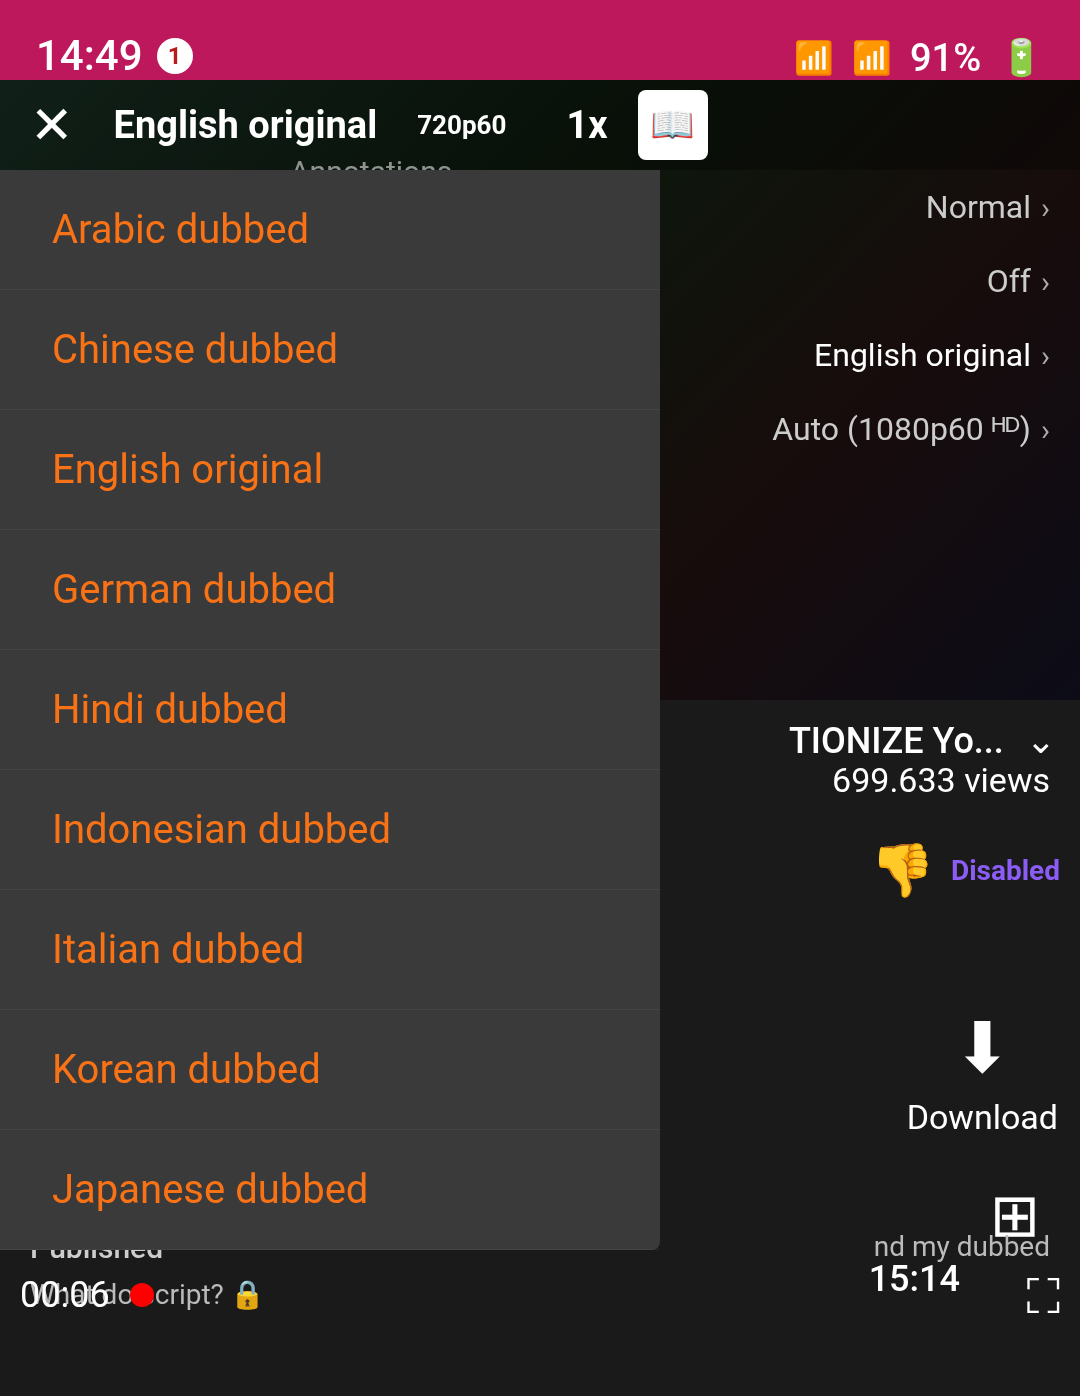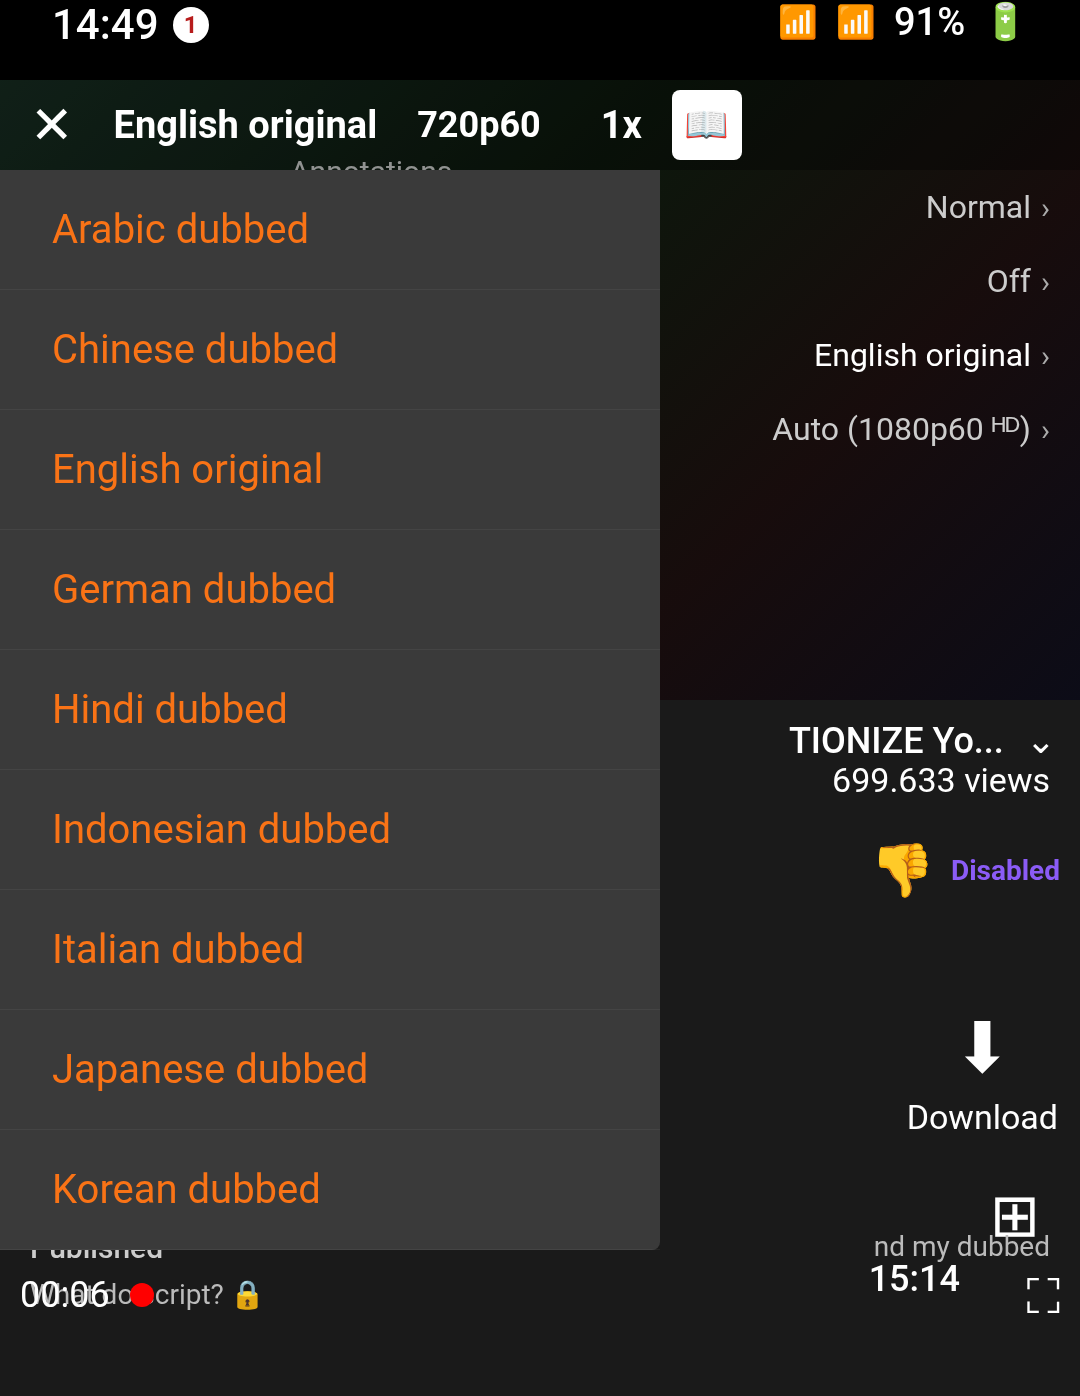--- a/index.html
+++ b/index.html
@@ -14,25 +14,25 @@
       position: relative;
     }
 
     
     .status-bar {
       position: absolute;
       top: 0;
       left: 0;
       width: 100%;
       height: 80px;
-      background: #000000;
-      display: flex;
-      align-items: flex-start;
+      background: #be185d;
+      display: flex;
+      align-items: flex-end;
       justify-content: space-between;
-      padding: 0 52px;
+      padding: 0 36px;
       z-index: 100;
     }
 
     .status-left {
       display: flex;
       align-items: center;
       gap: 14px;
     }
 
     .status-time {
@@ -113,21 +113,21 @@
 
     .player-title {
       color: white;
       font-size: 38px;
       font-weight: 700;
       margin-right: 40px;
     }
 
     .player-quality {
       color: white;
-      font-size: 36px;
+      font-size: 26px;
       font-weight: 700;
       margin-right: 60px;
     }
 
     .player-speed {
       color: white;
       font-size: 38px;
       font-weight: 700;
       margin-right: 30px;
     }
@@ -506,18 +506,18 @@
   <div class="language-item">
     <span>Hindi dubbed</span>
   </div>
   <div class="language-item">
     <span>Indonesian dubbed</span>
   </div>
   <div class="language-item">
     <span>Italian dubbed</span>
   </div>
   <div class="language-item">
+    <span>Korean dubbed</span>
+  </div>
+  <div class="language-item">
     <span>Japanese dubbed</span>
   </div>
-  <div class="language-item">
-    <span>Korean dubbed</span>
-  </div>
 </div>
 
 </body></html>

